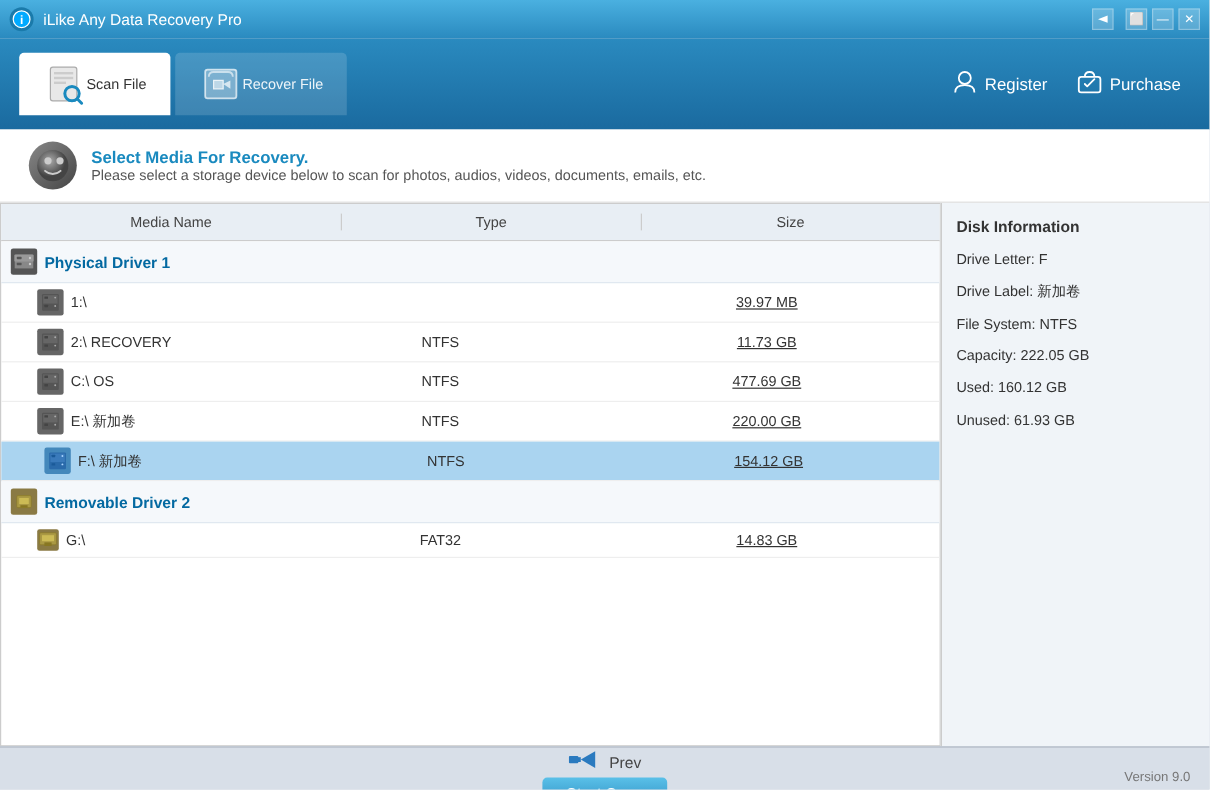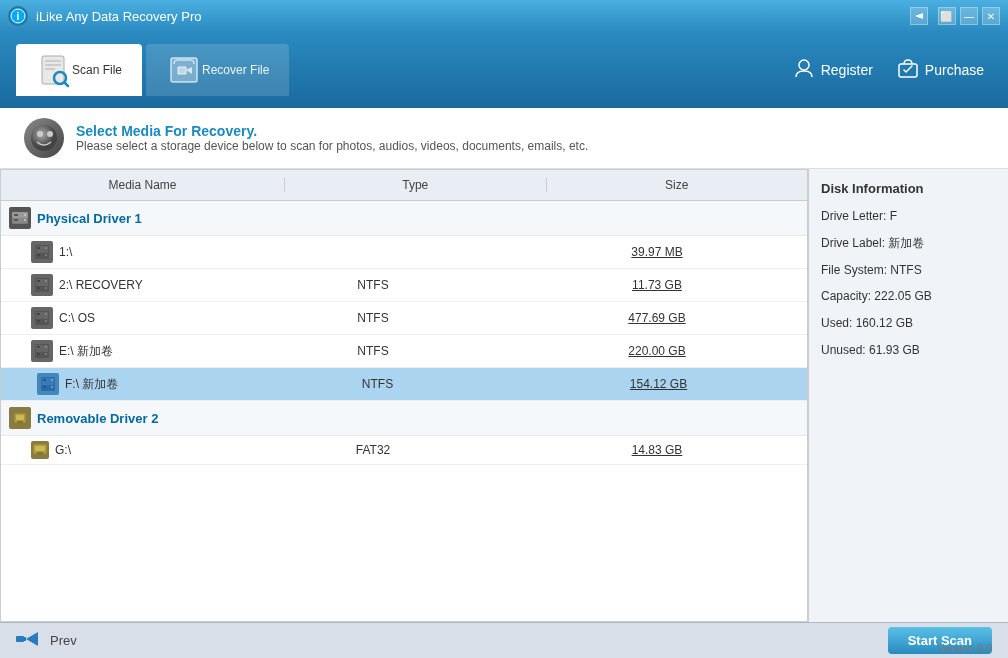--- a/index.html
+++ b/index.html
@@ -165,21 +165,21 @@
     }
     .data-row.selected { background: #aad4f0; padding-left: 36px; }
     .data-row.selected .cell { color: #333; }
     .cell { font-size: 12px; color: #333; }
     .cell-name { width: 200px; flex-shrink: 0; display: flex; align-items: center; }
     .cell-type { flex: 1; text-align: center; }
     .cell-size { flex: 1; text-align: center; text-decoration: underline; }
 
     
     #disk-info {
-      width: 200px;
+      width: 224px;
       background: #f0f4f8;
       border-left: 1px solid #ccc;
       padding: 12px;
       flex-shrink: 0;
     }
     #disk-info .di-title { font-weight: bold; font-size: 13px; color: #333; margin-bottom: 12px; }
     #disk-info .di-row { font-size: 12px; color: #333; margin-bottom: 10px; line-height: 1.4; }
 
     
     #footer {
@@ -486,21 +486,21 @@
       <div class="di-row">Drive Letter: F</div>
       <div class="di-row">Drive Label: 新加卷</div>
       <div class="di-row">File System: NTFS</div>
       <div class="di-row">Capacity: 222.05 GB</div>
       <div class="di-row">Used: 160.12 GB</div>
       <div class="di-row">Unused: 61.93 GB</div>
     </div>
   </div>
 </div>
 
-<div id="footer" style="position:relative;">
+<div id="footer" style="position:relative;flex-direction:column;">
   <div class="prev-btn">
     <span class="arrow">
       <svg width="28" height="20" viewBox="0 0 28 20">
         <polygon points="10,10 22,3 22,17" fill="#2a7abf"></polygon>
         <rect x="6" y="8" width="4" height="4" fill="#2a7abf"></rect>
         <rect x="0" y="7" width="8" height="6" rx="1" fill="#2a7abf"></rect>
       </svg>
     </span>
     <span>Prev</span>
   </div>

